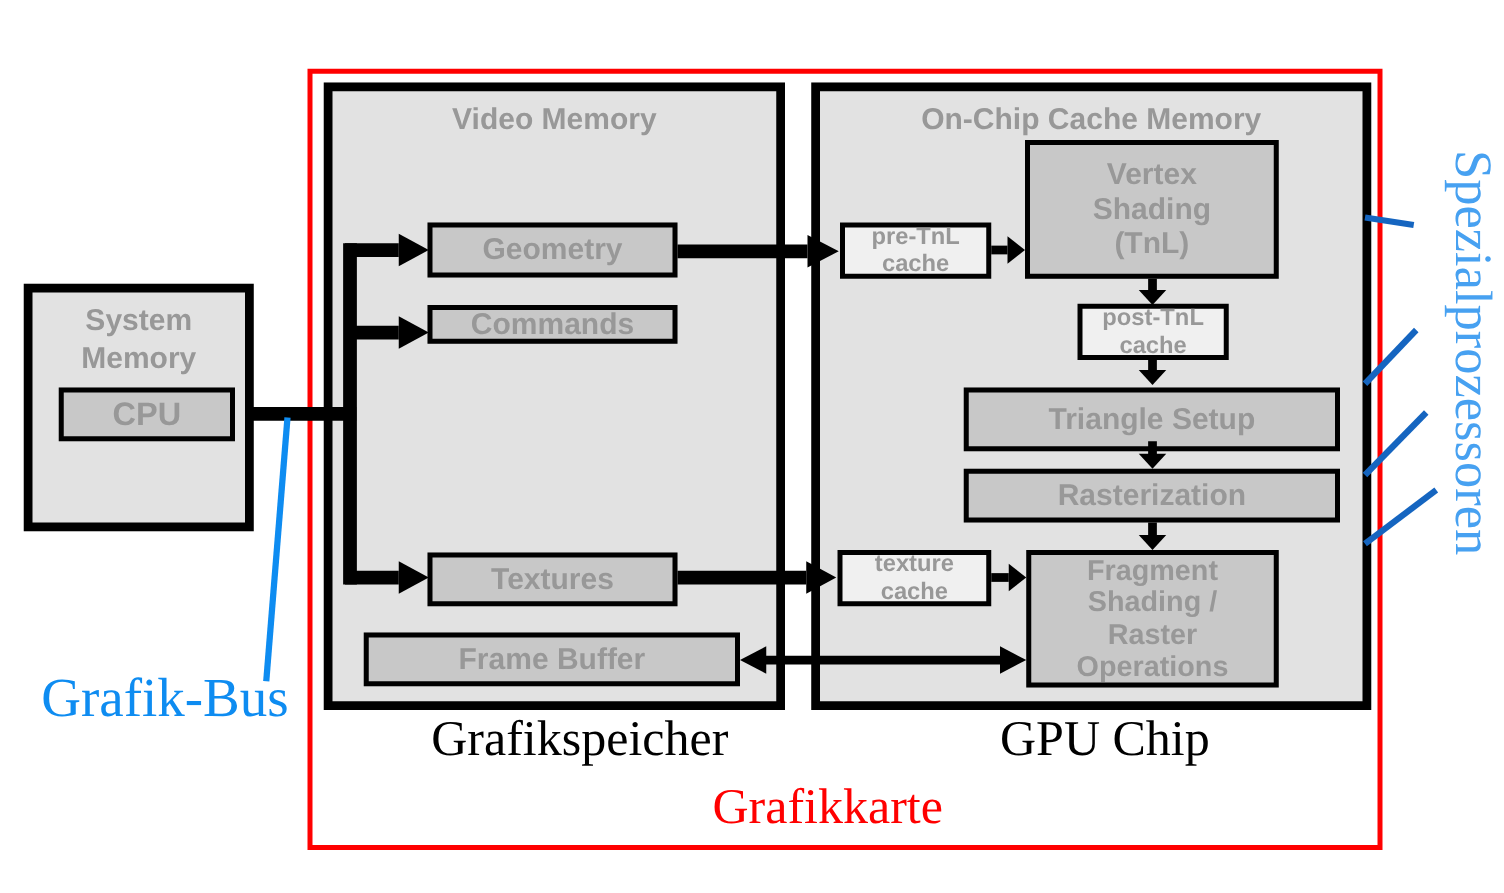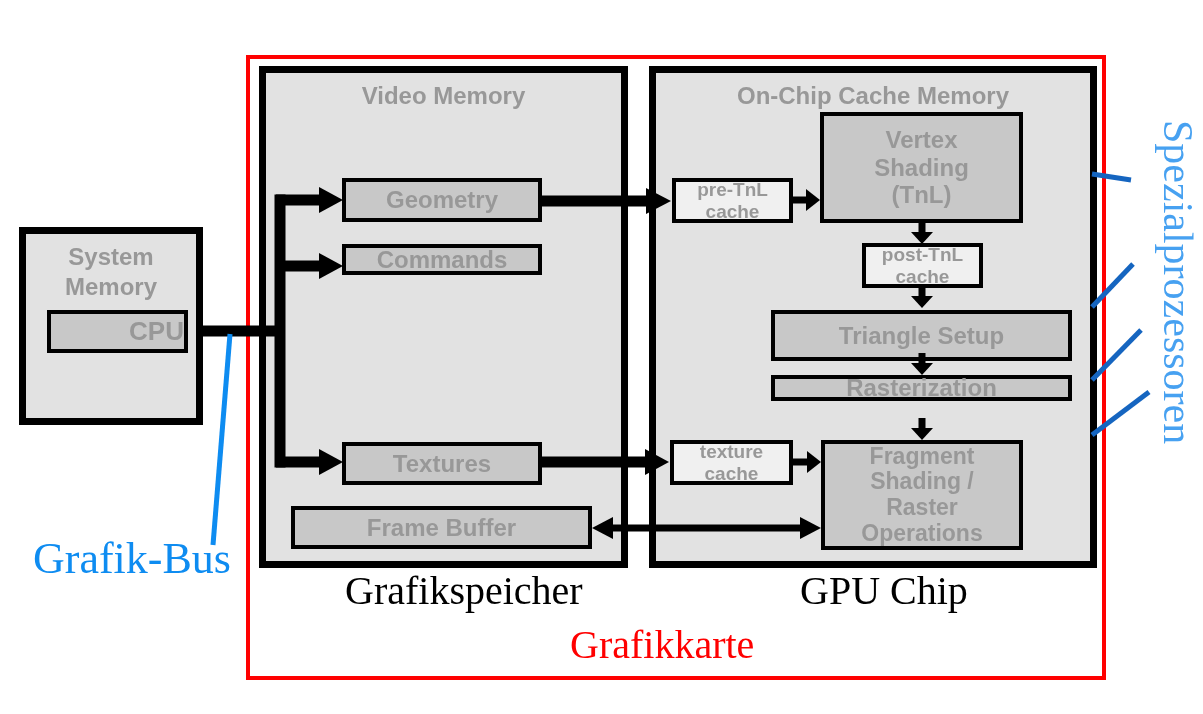--- a/index.html
+++ b/index.html
@@ -45,21 +45,21 @@
 <body>
 
 <div id="stage">
 
   <div class="abs red-frame" style="left:246px; top:55px; width:860px; height:625px;"></div>
 
   <div class="abs outer-box" style="left:19px; top:227px; width:184px; height:198px;">
     <div class="box-title">System
 Memory</div>
   </div>
-  <div class="abs block" style="left:47px; top:310px; width:141px; height:43px;justify-content:flex-end;">
+  <div class="abs block" style="left:47px; top:310px; width:141px; height:43px;">
     <span class="g-label" style="font-size:26px;">CPU</span>
   </div>
 
   <div class="abs outer-box" style="left:259px; top:66px; width:369px; height:502px;text-decoration:underline;">
     <div class="box-title">Video Memory</div>
   </div>
   <div class="abs block" style="left:342px; top:178px; width:200px; height:44px;">
     <span class="g-label">Geometry</span>
   </div>
   <div class="abs block" style="left:342px; top:244px; width:200px; height:31px;">
@@ -84,21 +84,21 @@
 Shading
 (TnL)</span>
   </div>
   <div class="abs block cache" style="left:862px; top:243px; width:121px; height:45px;">
     <span class="g-label small">post-TnL
 cache</span>
   </div>
   <div class="abs block" style="left:771px; top:310px; width:301px; height:51px;">
     <span class="g-label">Triangle Setup</span>
   </div>
-  <div class="abs block" style="left:771px; top:375px; width:301px; height:26px;">
+  <div class="abs block" style="left:771px; top:375px; width:301px; height:43px;">
     <span class="g-label">Rasterization</span>
   </div>
   <div class="abs block cache" style="left:670px; top:440px; width:123px; height:45px;">
     <span class="g-label small">texture
 cache</span>
   </div>
   <div class="abs block" style="left:821px; top:440px; width:202px; height:110px;">
     <span class="g-label tight">Fragment
 Shading /
 Raster

